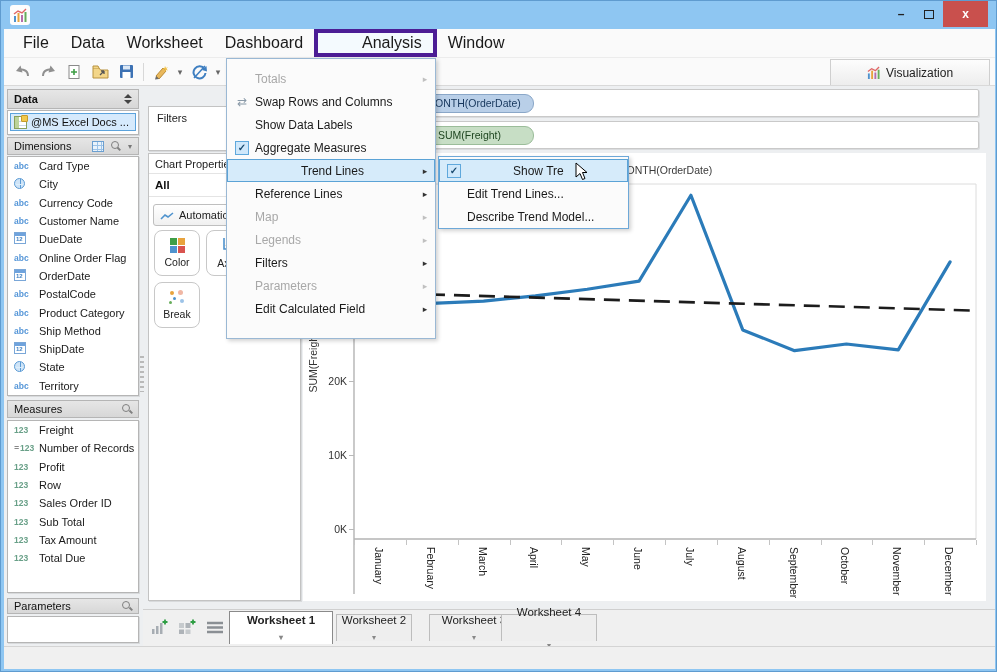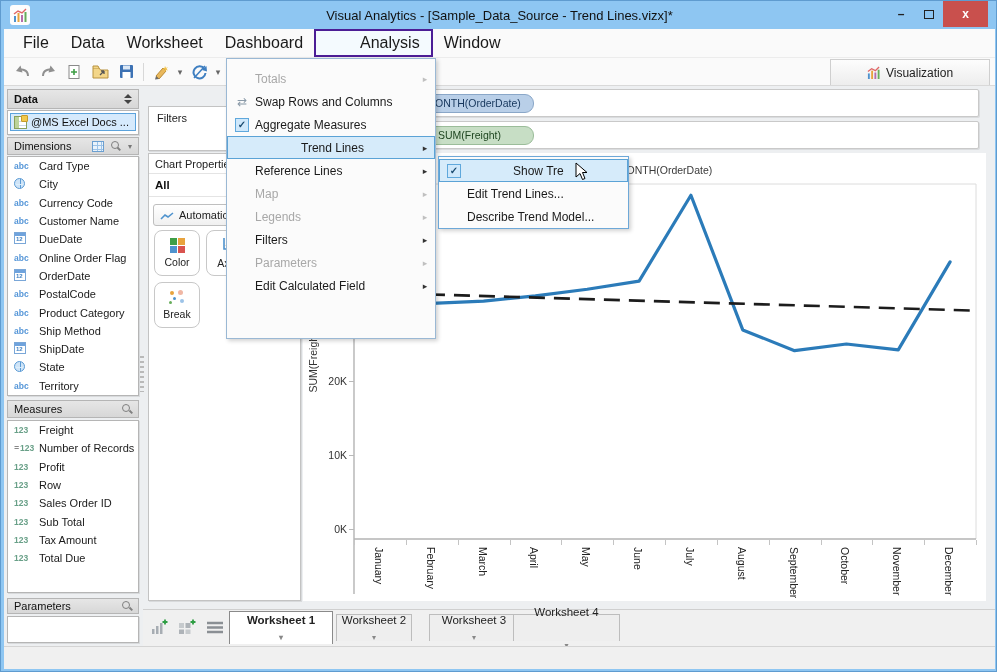--- a/index.html
+++ b/index.html
@@ -14,21 +14,21 @@
   .title-text { position:absolute; left:0; width:100%; text-align:center; font-size:13px; color:#111; }
   .win-btn { position:absolute; top:0; height:26px; display:flex; align-items:center; justify-content:center; color:#222; font-size:12px; }
   .btn-min { left:886px; width:28px; }
   .btn-max { left:914px; width:28px; }
   .btn-close { left:942px; width:45px; background:#c9504d; color:#fff; font-weight:bold; }
   .maxglyph { width:10px; height:9px; border:1.5px solid #222; display:inline-block; }
 
   
   .menubar { left:3px; top:28px; width:991px; height:29px; background:#fafafa; display:flex; align-items:stretch; padding-left:8px; border-bottom:1px solid #ececec; }
   .menubar-item { padding:0 11px; display:flex; align-items:center; font-size:16px; color:#1a1a1a; }
-  .menubar-item.active { background:#f4fafe; border:2px solid #4c1d95;padding-left:44px; }
+  .menubar-item.active { background:#f4fafe; border:4px solid #4c1d95;padding-left:44px; }
   .toolbar { left:3px; top:57px; width:991px; height:28px; background:#fafafa; border-bottom:1px solid #d9d9d9; display:flex; align-items:center; padding-left:6px; gap:2px; }
   .tool-btn { width:24px; height:22px; display:flex; align-items:center; justify-content:center; }
   .tool-sep { width:1px; height:18px; background:#d8d8d8; margin:0 3px; }
   .caret { font-size:9px; color:#666; width:10px; text-align:center; }
   .viz-btn { position:absolute; left:826px; top:1px; width:160px; height:26px; border:1px solid #cfcfcf; border-bottom:none; background:linear-gradient(#fdfdfd,#ededed); display:flex; align-items:center; justify-content:center; gap:6px; font-size:12px; color:#222; }
 
   
   .workspace { left:3px; top:85px; width:991px; height:560px; background:#edeff1; }
 
   
@@ -123,21 +123,20 @@
   <div class="abs titlebar">
     <span class="app-icon">
       <svg width="14" height="14" viewBox="0 0 14 14">
         <rect x="1" y="8" width="2" height="6" fill="#4f93ce"></rect>
           <rect x="4.5" y="5" width="2" height="9" fill="#e8a33d"></rect>
         <rect x="8" y="7" width="2" height="7" fill="#b56dad"></rect>
           <rect x="11.5" y="4" width="2" height="10" fill="#67ad5b"></rect>
         <polyline points="1,6 5,3 9,5 13,1" fill="none" stroke="#e06666" stroke-width="1.4"></polyline>
       </svg>
     </span>
-    <span class="title-text">Visual Analytics - [Sample_Data_Source - Trend Lines.vizx]*</span>
     <span class="win-btn btn-min">
         <b>–</b>
       </span>
     <span class="win-btn btn-max">
         <i class="maxglyph"></i>
       </span>
     <span class="win-btn btn-close">
         <b>x</b>
       </span>
   </div>
@@ -451,20 +450,25 @@
         <span class="marrow">▸</span>
       </div>
       <div class="mi">
         <span class="mico">
           <span class="swapic">⇄</span>
         </span>
         <span class="mlabel">Swap Rows and Columns</span>
         <span class="marrow"></span>
       </div>
       <div class="mi">
+        <span class="mico"></span>
+        <span class="mlabel">Show Data Labels</span>
+        <span class="marrow"></span>
+      </div>
+      <div class="mi">
         <span class="mico">
           <span class="chk">✓</span>
         </span>
         <span class="mlabel">Aggregate Measures</span>
         <span class="marrow"></span>
       </div>
       <div class="mi hl">
         <span class="mico"></span>
         <span class="mlabel">Trend Lines</span>
         <span class="marrow">▸</span>
@@ -556,21 +560,21 @@
           <span class="tcaret">▾</span>
         </div>
         <div class="tab inactive" style="left: 193px; width: 76px;">
           <span>Worksheet 2</span>
           <span class="tcaret">▾</span>
         </div>
         <div class="tab inactive" style="left: 286px; width: 90px;">
           <span>Worksheet 3</span>
           <span class="tcaret">▾</span>
         </div>
-        <div class="tab inactive" style="left: 370px; width: 107px; gap: 23px;">
+        <div class="tab inactive" style="left: 358px; width: 96px; gap: 23px;">
           <span>Worksheet 4</span>
           <span class="tcaret">▾</span>
         </div>
       </div>
   </div>
 
   <div class="abs statusbar"></div>
 
 </div>
 

